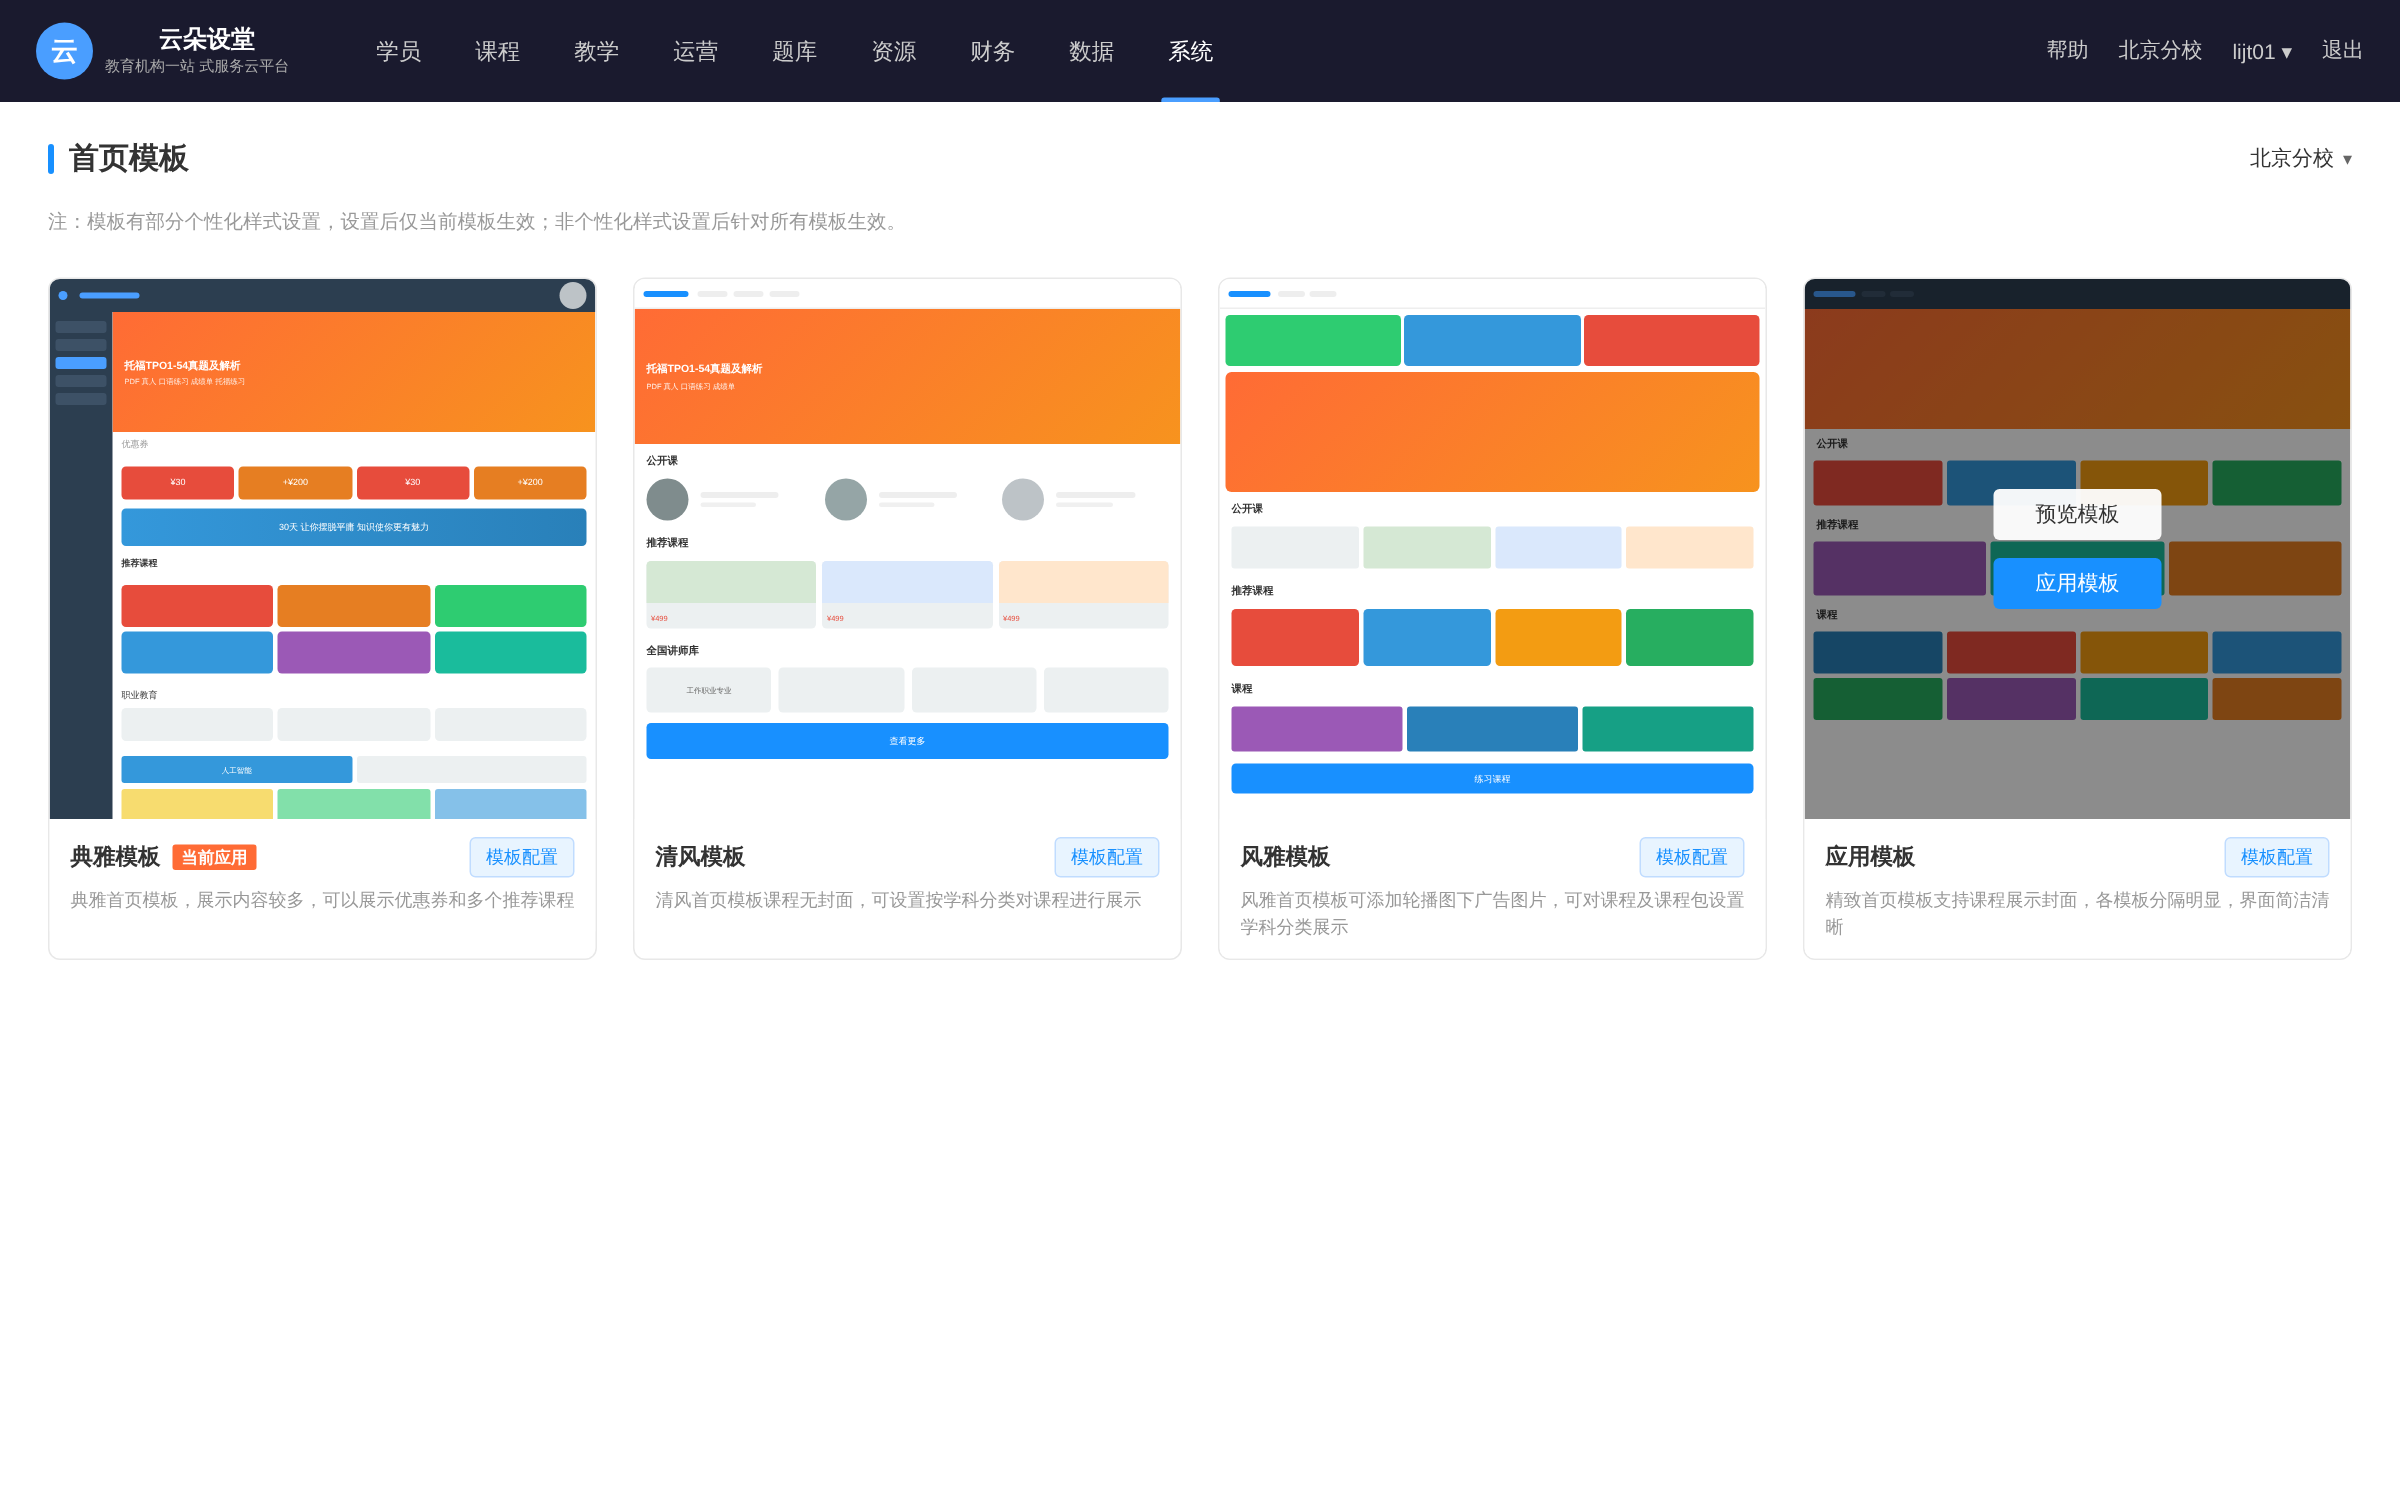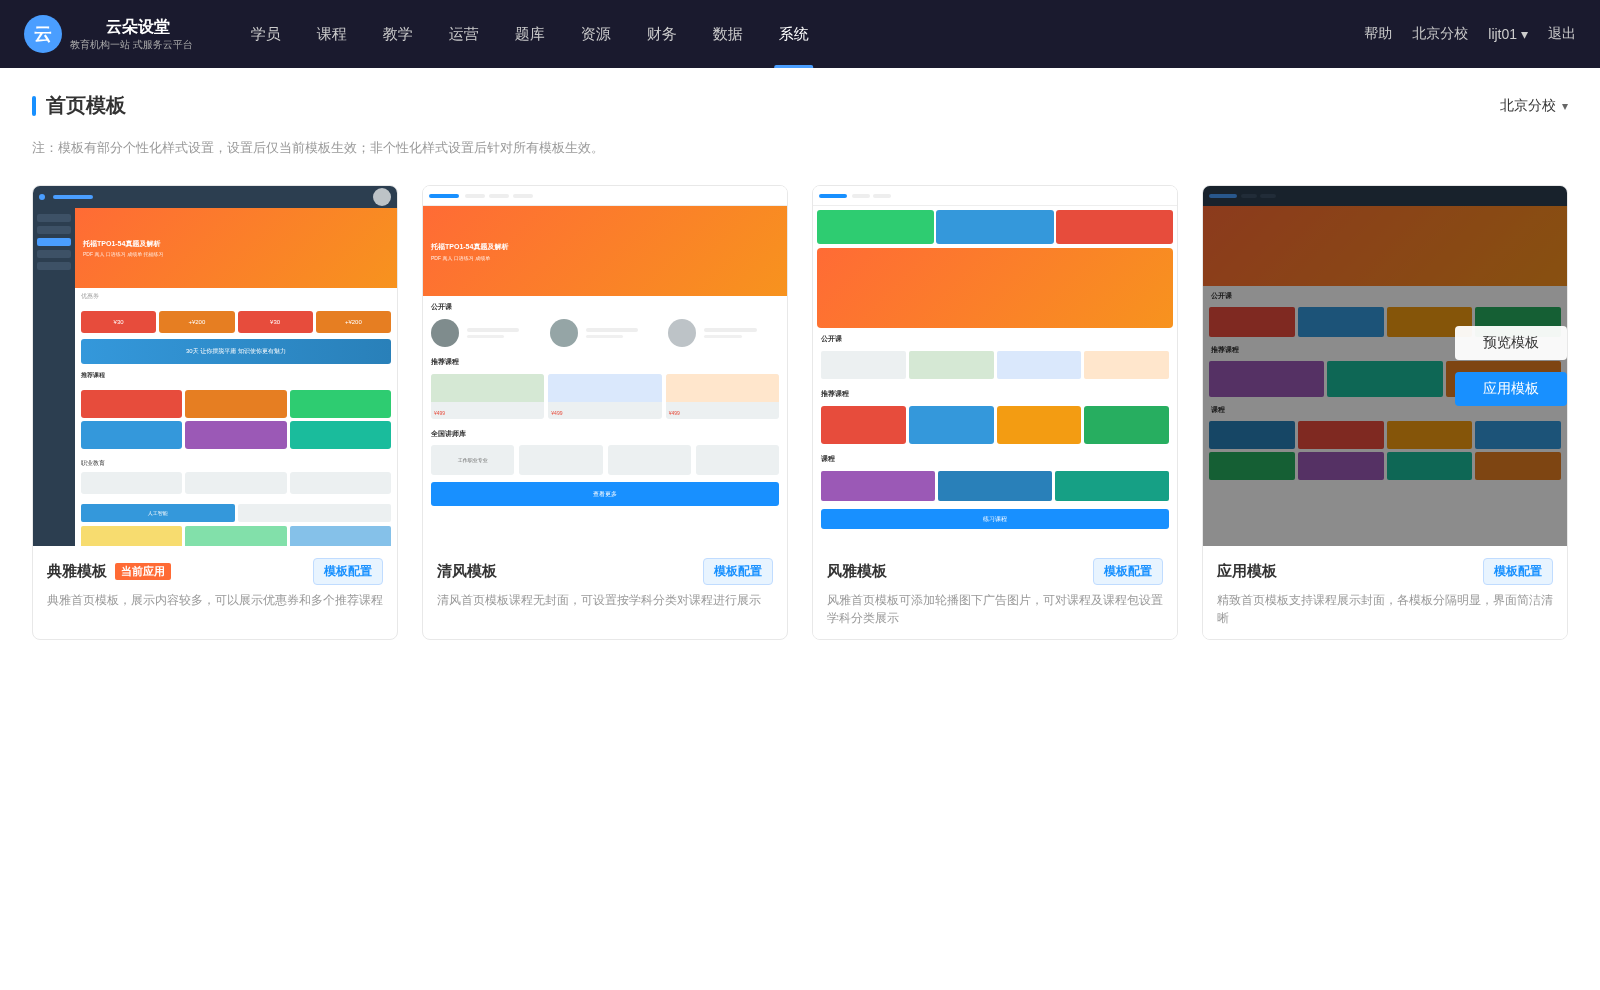--- a/index.html
+++ b/index.html
@@ -389,21 +389,21 @@
       background: #666;
       position: relative;
     }
     .preview-jingzhi .p-overlay {
       position: absolute;
       top: 0; left: 0; right: 0; bottom: 0;
       background: rgba(0,0,0,0.45);
       z-index: 10;
       display: flex;
       flex-direction: column;
-      align-items: flex-end;
+      align-items: center;
       justify-content: center;
       gap: 12px;
     }
     .btn-preview {
       background: rgba(255,255,255,0.95);
       color: #333;
       border: none;
       padding: 8px 28px;
       border-radius: 4px;
       font-size: 14px;
@@ -485,21 +485,20 @@
       border-radius: 2px;
     }
     .btn-config {
       background: #e8f4ff;
       color: #1890ff;
       border: 1px solid #c0dcff;
       border-radius: 4px;
       padding: 4px 10px;
       font-size: 12px;
       cursor: pointer;
-      font-weight: bold;
     }
     .template-desc {
       font-size: 12px;
       color: #999;
       line-height: 1.5;
     }
   </style>
 </head>
 <body>
 

